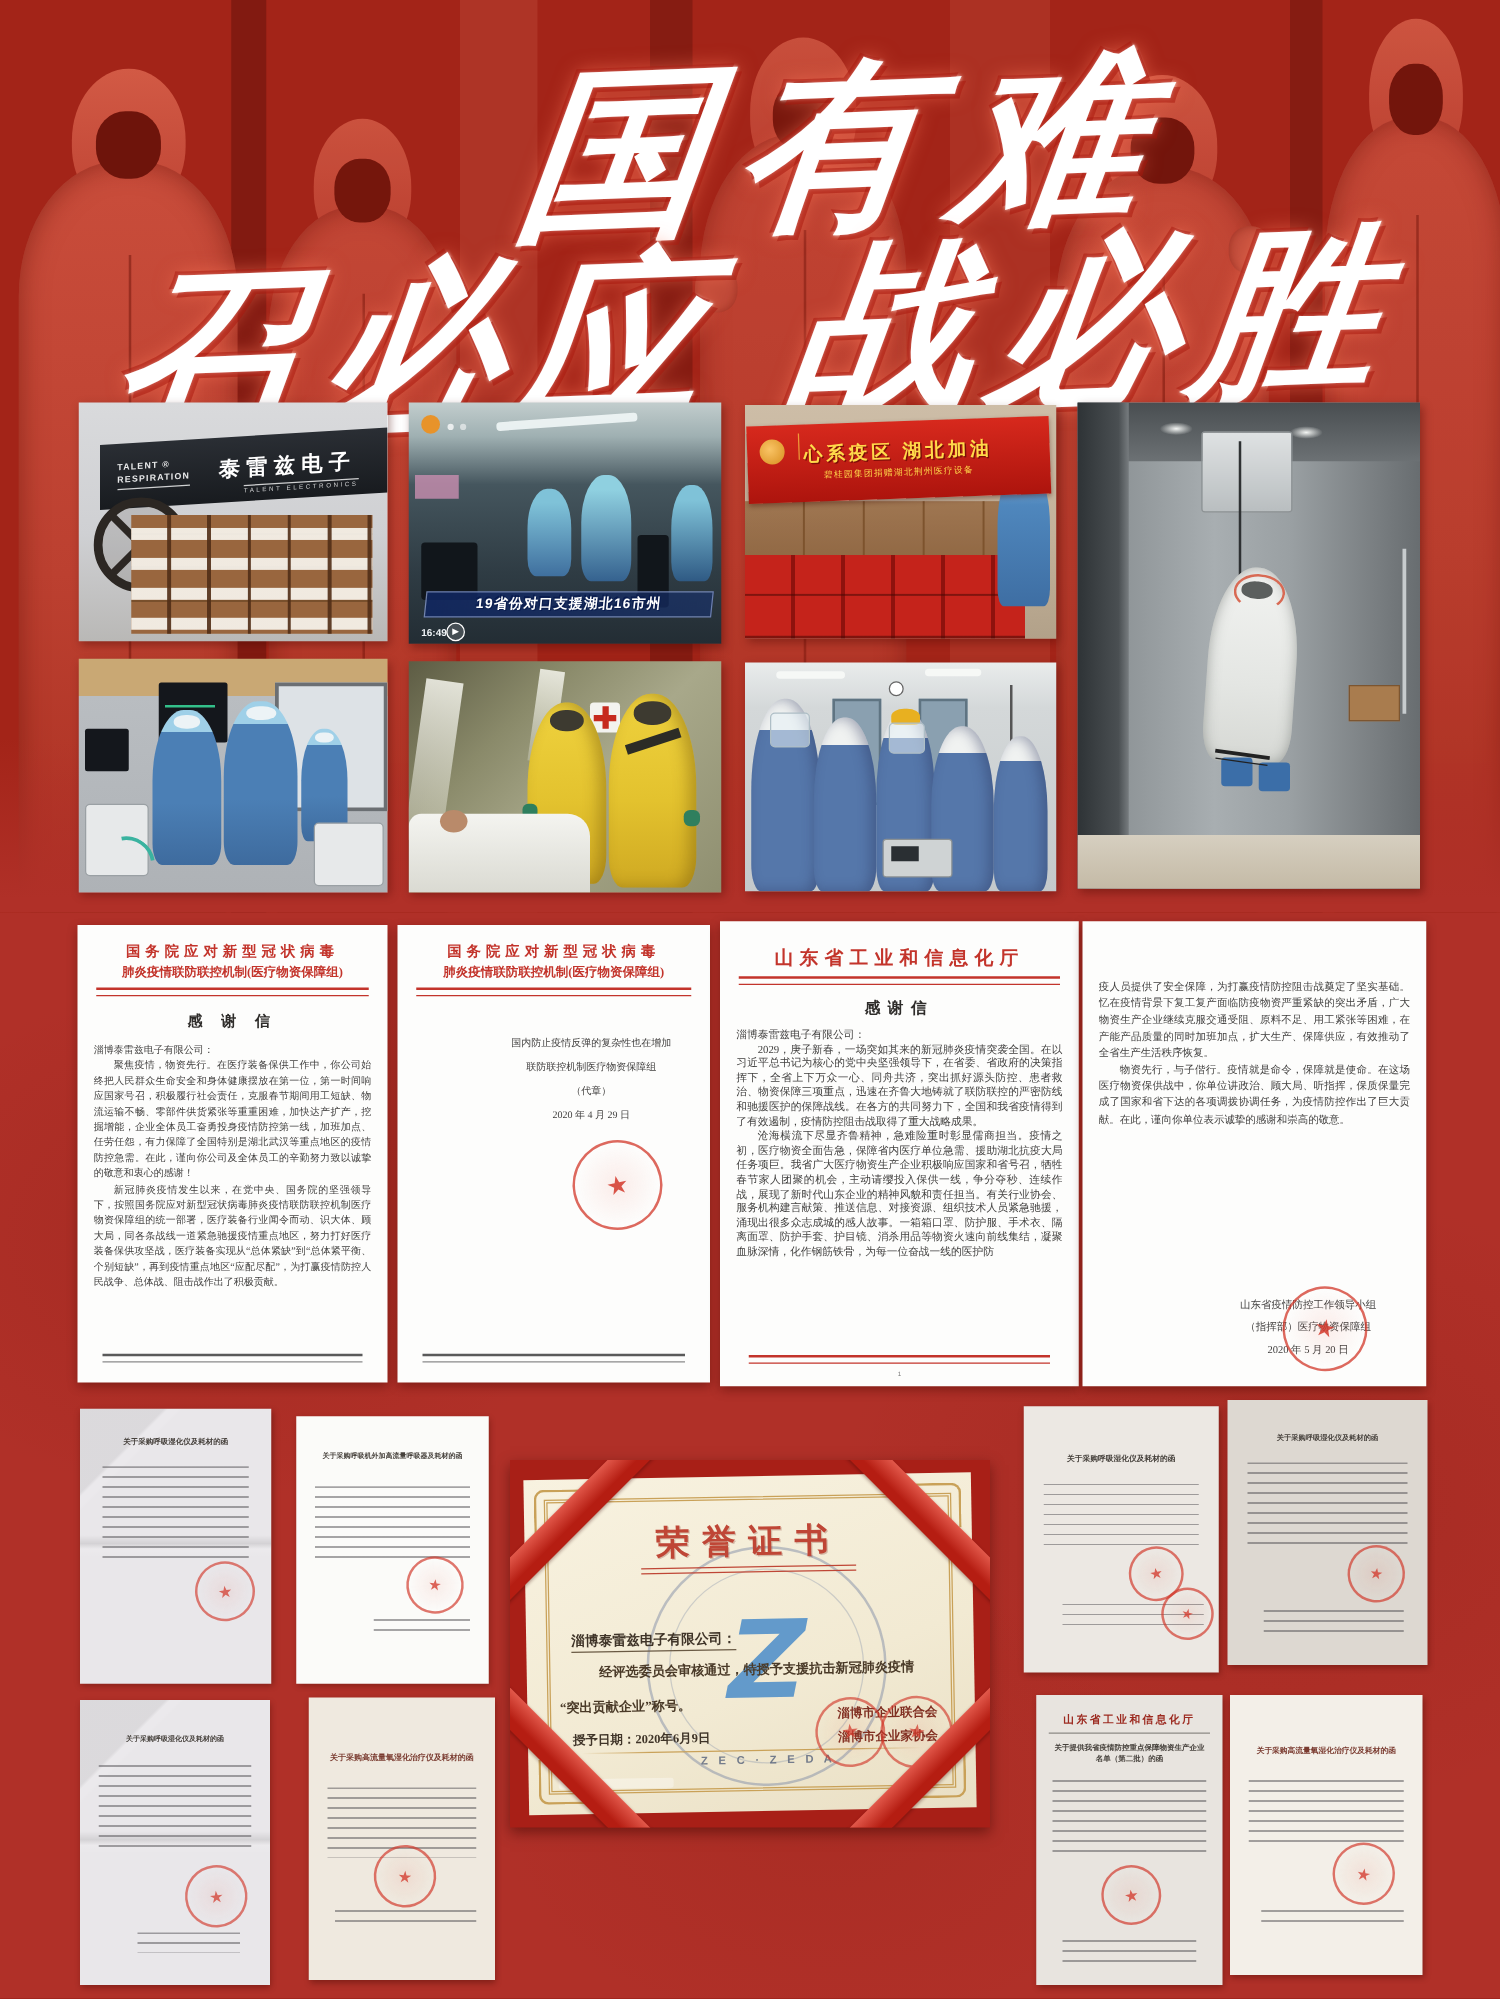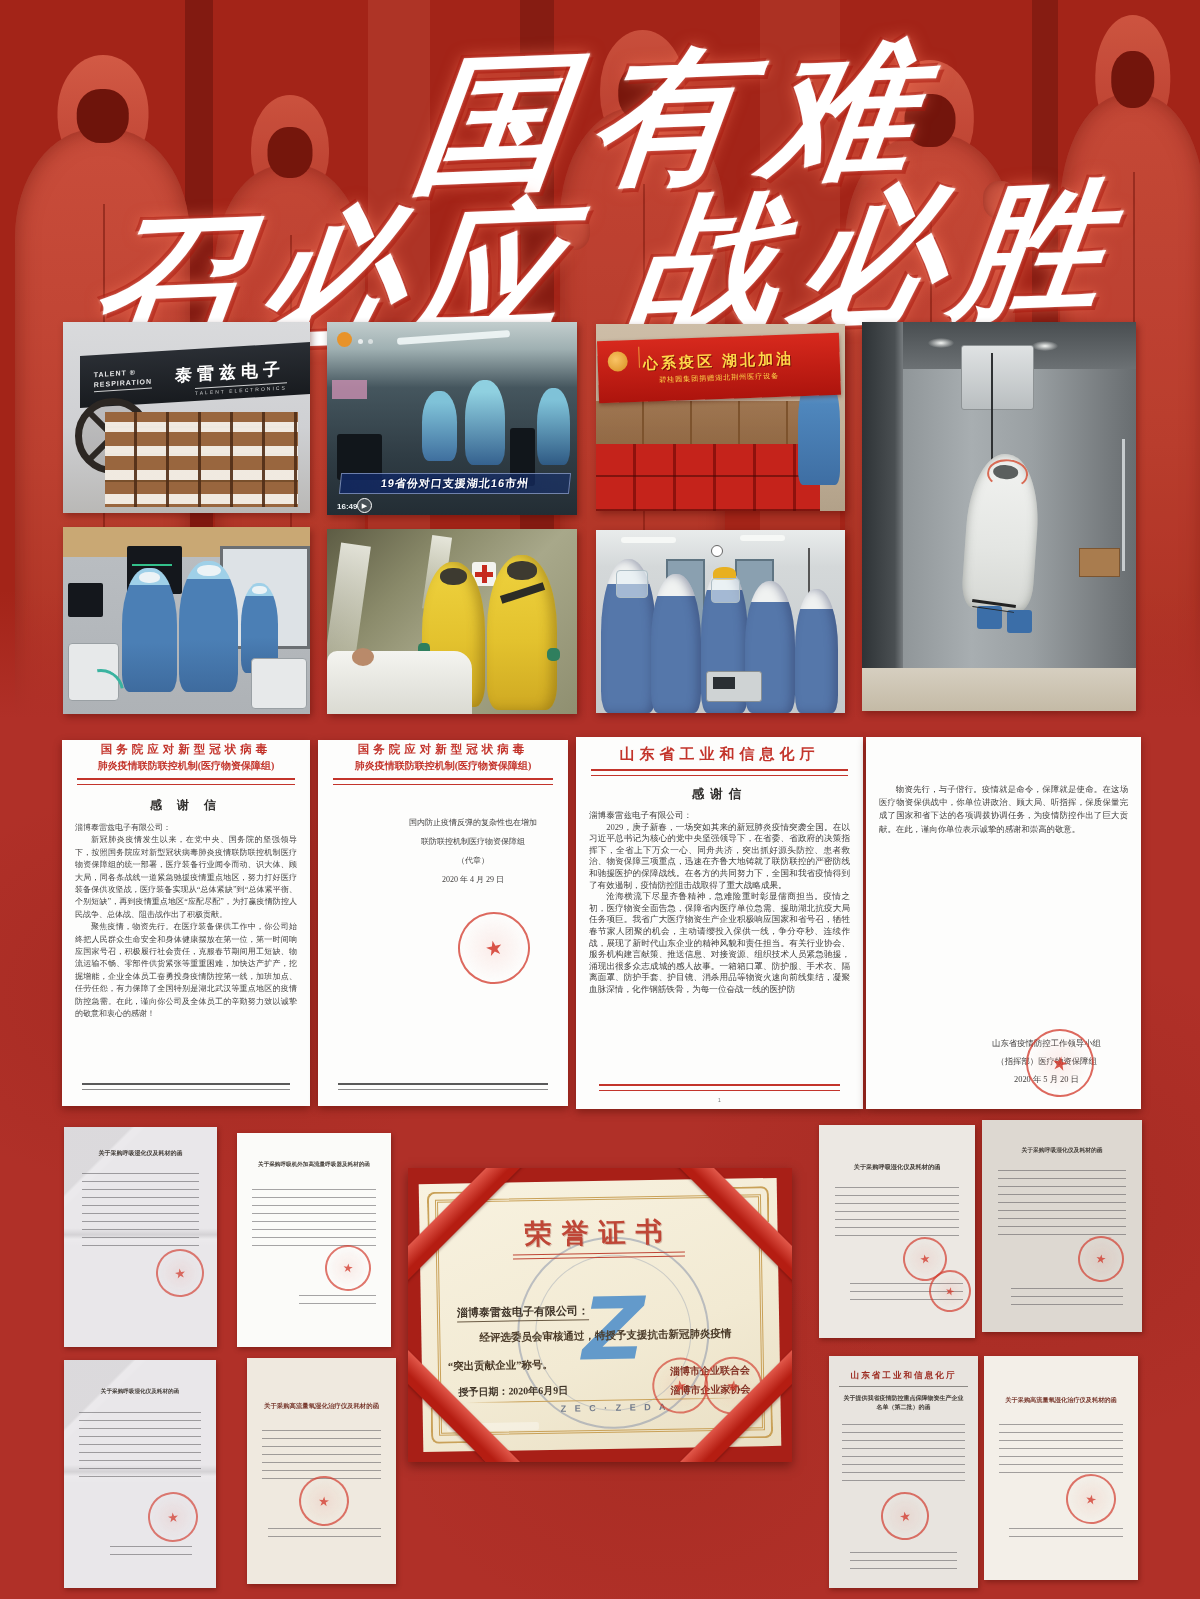--- a/index.html
+++ b/index.html
@@ -128,21 +128,21 @@
   .p7-lamp{position:absolute;height:6px;background:#f6f8f6;border-radius:3px;}
   .p7-door{position:absolute;top:16%;width:14%;height:44%;background:#8aa0b0;border:2px solid #5f7482;}
   .p7-clock{position:absolute;left:46%;top:8%;width:10px;height:10px;border-radius:50%;background:#fff;border:1px solid #666;}
   .p7-fig{position:absolute;border-radius:48% 48% 14% 14%;background:linear-gradient(180deg,#f0f2f1 0 16%,#5577aa 16% 100%);box-shadow:inset -4px 0 10px rgba(40,50,90,.4);}
   .p7-fig.hat:before{content:"";position:absolute;top:0;left:26%;width:48%;height:9%;background:#e8b020;border-radius:45% 45% 20% 20%;}
   .p7-shield{position:absolute;background:rgba(230,240,245,.55);border:1px solid #aebec6;border-radius:4px;}
   .p7-pole{position:absolute;right:14%;top:10%;width:2px;height:56%;background:#555;}
   .p7-dev{position:absolute;left:44%;bottom:6%;width:22%;height:16%;background:#cfd3d4;border:1px solid #8a9093;border-radius:3px;}
   .p7-dev:before{content:"";position:absolute;left:12%;top:18%;width:40%;height:40%;background:#2a2f33;}
   
-  .letter{position:absolute;background:#fdfdfc;box-shadow:0 3px 8px rgba(70,8,2,.45);padding:2px 13px 10px;box-sizing:border-box;overflow:hidden;}
+  .letter{position:absolute;background:#fdfdfc;box-shadow:0 3px 8px rgba(70,8,2,.45);padding:14px 13px 10px;box-sizing:border-box;overflow:hidden;}
   .lh-l1{color:#c3342b;font-weight:bold;text-align:center;font-size:11.5px;letter-spacing:4px;font-family:"Liberation Serif",serif;}
   .lh-l2{color:#c3342b;font-weight:bold;text-align:center;font-size:10px;letter-spacing:0px;margin-top:2px;font-family:"Liberation Serif",serif;}
   .lh-one{color:#c3342b;font-weight:bold;text-align:center;font-size:15px;letter-spacing:5px;margin-top:6px;font-family:"Liberation Serif",serif;}
   .lh-rule{margin:5px 2px 0;height:4px;border-top:2px solid #c3342b;border-bottom:1px solid #c3342b;}
   .ltitle{text-align:center;font-weight:bold;color:#2e2c2a;letter-spacing:6px;margin:12px 0 8px;font-family:"Liberation Serif",serif;}
   .lbody{font-family:"Liberation Serif",serif;color:#403f3e;text-align:justify;overflow:hidden;}
   .lbody p{margin:0;text-indent:2em;}
   .lbody p.salut{text-indent:0;}
   .sig{font-family:"Liberation Serif",serif;color:#403f3e;text-align:center;position:relative;}
   .seal{position:absolute;border-radius:50%;border:2px solid rgba(210,55,42,.75);display:flex;align-items:center;justify-content:center;
@@ -337,22 +337,22 @@
     <div class="p7-dev"></div>
   </div>
 
   <div class="letter" style="left:62px;top:740px;width:248px;height:366px;">
     <div class="lh-l1">国务院应对新型冠状病毒</div>
     <div class="lh-l2">肺炎疫情联防联控机制(医疗物资保障组)</div>
     <div class="lh-rule"></div>
     <div class="ltitle" style="font-size:12px;">感 谢 信</div>
     <div class="lbody" style="font-size:8px;line-height:12.4px;height:242px;">
       <p class="salut">淄博泰雷兹电子有限公司：</p>
+      <p>聚焦疫情，物资先行。在医疗装备保供工作中，你公司始终把人民群众生命安全和身体健康摆放在第一位，第一时间响应国家号召，积极履行社会责任，克服春节期间用工短缺、物流运输不畅、零部件供货紧张等重重困难，加快达产扩产，挖掘增能，企业全体员工奋勇投身疫情防控第一线，加班加点、任劳任怨，有力保障了全国特别是湖北武汉等重点地区的疫情防控急需。在此，谨向你公司及全体员工的辛勤努力致以诚挚的敬意和衷心的感谢！</p>
       <p>新冠肺炎疫情发生以来，在党中央、国务院的坚强领导下，按照国务院应对新型冠状病毒肺炎疫情联防联控机制医疗物资保障组的统一部署，医疗装备行业闻令而动、识大体、顾大局，同各条战线一道紧急驰援疫情重点地区，努力打好医疗装备保供攻坚战，医疗装备实现从“总体紧缺”到“总体紧平衡、个别短缺”，再到疫情重点地区“应配尽配”，为打赢疫情防控人民战争、总体战、阻击战作出了积极贡献。</p>
-      <p>聚焦疫情，物资先行。在医疗装备保供工作中，你公司始终把人民群众生命安全和身体健康摆放在第一位，第一时间响应国家号召，积极履行社会责任，克服春节期间用工短缺、物流运输不畅、零部件供货紧张等重重困难，加快达产扩产，挖掘增能，企业全体员工奋勇投身疫情防控第一线，加班加点、任劳任怨，有力保障了全国特别是湖北武汉等重点地区的疫情防控急需。在此，谨向你公司及全体员工的辛勤努力致以诚挚的敬意和衷心的感谢！</p>
     </div>
     <div class="lfoot dark" style="bottom:16px;"></div>
   </div>
 
   <div class="letter" style="left:318px;top:740px;width:250px;height:366px;">
     <div class="lh-l1">国务院应对新型冠状病毒</div>
     <div class="lh-l2">肺炎疫情联防联控机制(医疗物资保障组)</div>
     <div class="lh-rule"></div>
     <div class="sig" style="font-size:8px;line-height:19px;margin-top:28px;padding-left:60px;">
       <div>国内防止疫情反弹的复杂性也在增加</div>
@@ -374,20 +374,21 @@
       <p class="salut">淄博泰雷兹电子有限公司：</p>
       <p>2029，庚子新春，一场突如其来的新冠肺炎疫情突袭全国。在以习近平总书记为核心的党中央坚强领导下，在省委、省政府的决策指挥下，全省上下万众一心、同舟共济，突出抓好源头防控、患者救治、物资保障三项重点，迅速在齐鲁大地铸就了联防联控的严密防线和驰援医护的保障战线。在各方的共同努力下，全国和我省疫情得到了有效遏制，疫情防控阻击战取得了重大战略成果。</p>
       <p>沧海横流下尽显齐鲁精神，急难险重时彰显儒商担当。疫情之初，医疗物资全面告急，保障省内医疗单位急需、援助湖北抗疫大局任务项巨。我省广大医疗物资生产企业积极响应国家和省号召，牺牲春节家人团聚的机会，主动请缨投入保供一线，争分夺秒、连续作战，展现了新时代山东企业的精神风貌和责任担当。有关行业协会、服务机构建言献策、推送信息、对接资源、组织技术人员紧急驰援，涌现出很多众志成城的感人故事。一箱箱口罩、防护服、手术衣、隔离面罩、防护手套、护目镜、消杀用品等物资火速向前线集结，凝聚血脉深情，化作钢筋铁骨，为每一位奋战一线的医护防</p>
     </div>
     <div class="lfoot red" style="bottom:18px;"></div>
     <div class="pagenum">1</div>
   </div>
 
   <div class="letter" style="left:866px;top:737px;width:275px;height:372px;padding-top:46px;">
     <div class="lbody" style="font-size:8.4px;line-height:13.2px;height:238px;">
+      <p style="text-indent:0;">疫人员提供了安全保障，为打赢疫情防控阻击战奠定了坚实基础。忆在疫情背景下复工复产面临防疫物资严重紧缺的突出矛盾，广大物资生产企业继续克服交通受阻、原料不足、用工紧张等困难，在产能产品质量的同时加班加点，扩大生产、保障供应，有效推动了全省生产生活秩序恢复。</p>
       <p>物资先行，与子偕行。疫情就是命令，保障就是使命。在这场医疗物资保供战中，你单位讲政治、顾大局、听指挥，保质保量完成了国家和省下达的各项调拨协调任务，为疫情防控作出了巨大贡献。在此，谨向你单位表示诚挚的感谢和崇高的敬意。</p>
     </div>
     <div class="sig" style="font-size:8.4px;line-height:18px;margin-top:14px;padding-left:86px;">
       <div>山东省疫情防控工作领导小组</div>
       <div>（指挥部）医疗物资保障组</div>
       <div>2020 年 5 月 20 日</div>
     </div>
     <div class="seal" style="left:160px;top:292px;width:64px;height:64px;transform:rotate(10deg);font-size:19px;">
       <span>★</span>
     </div>

